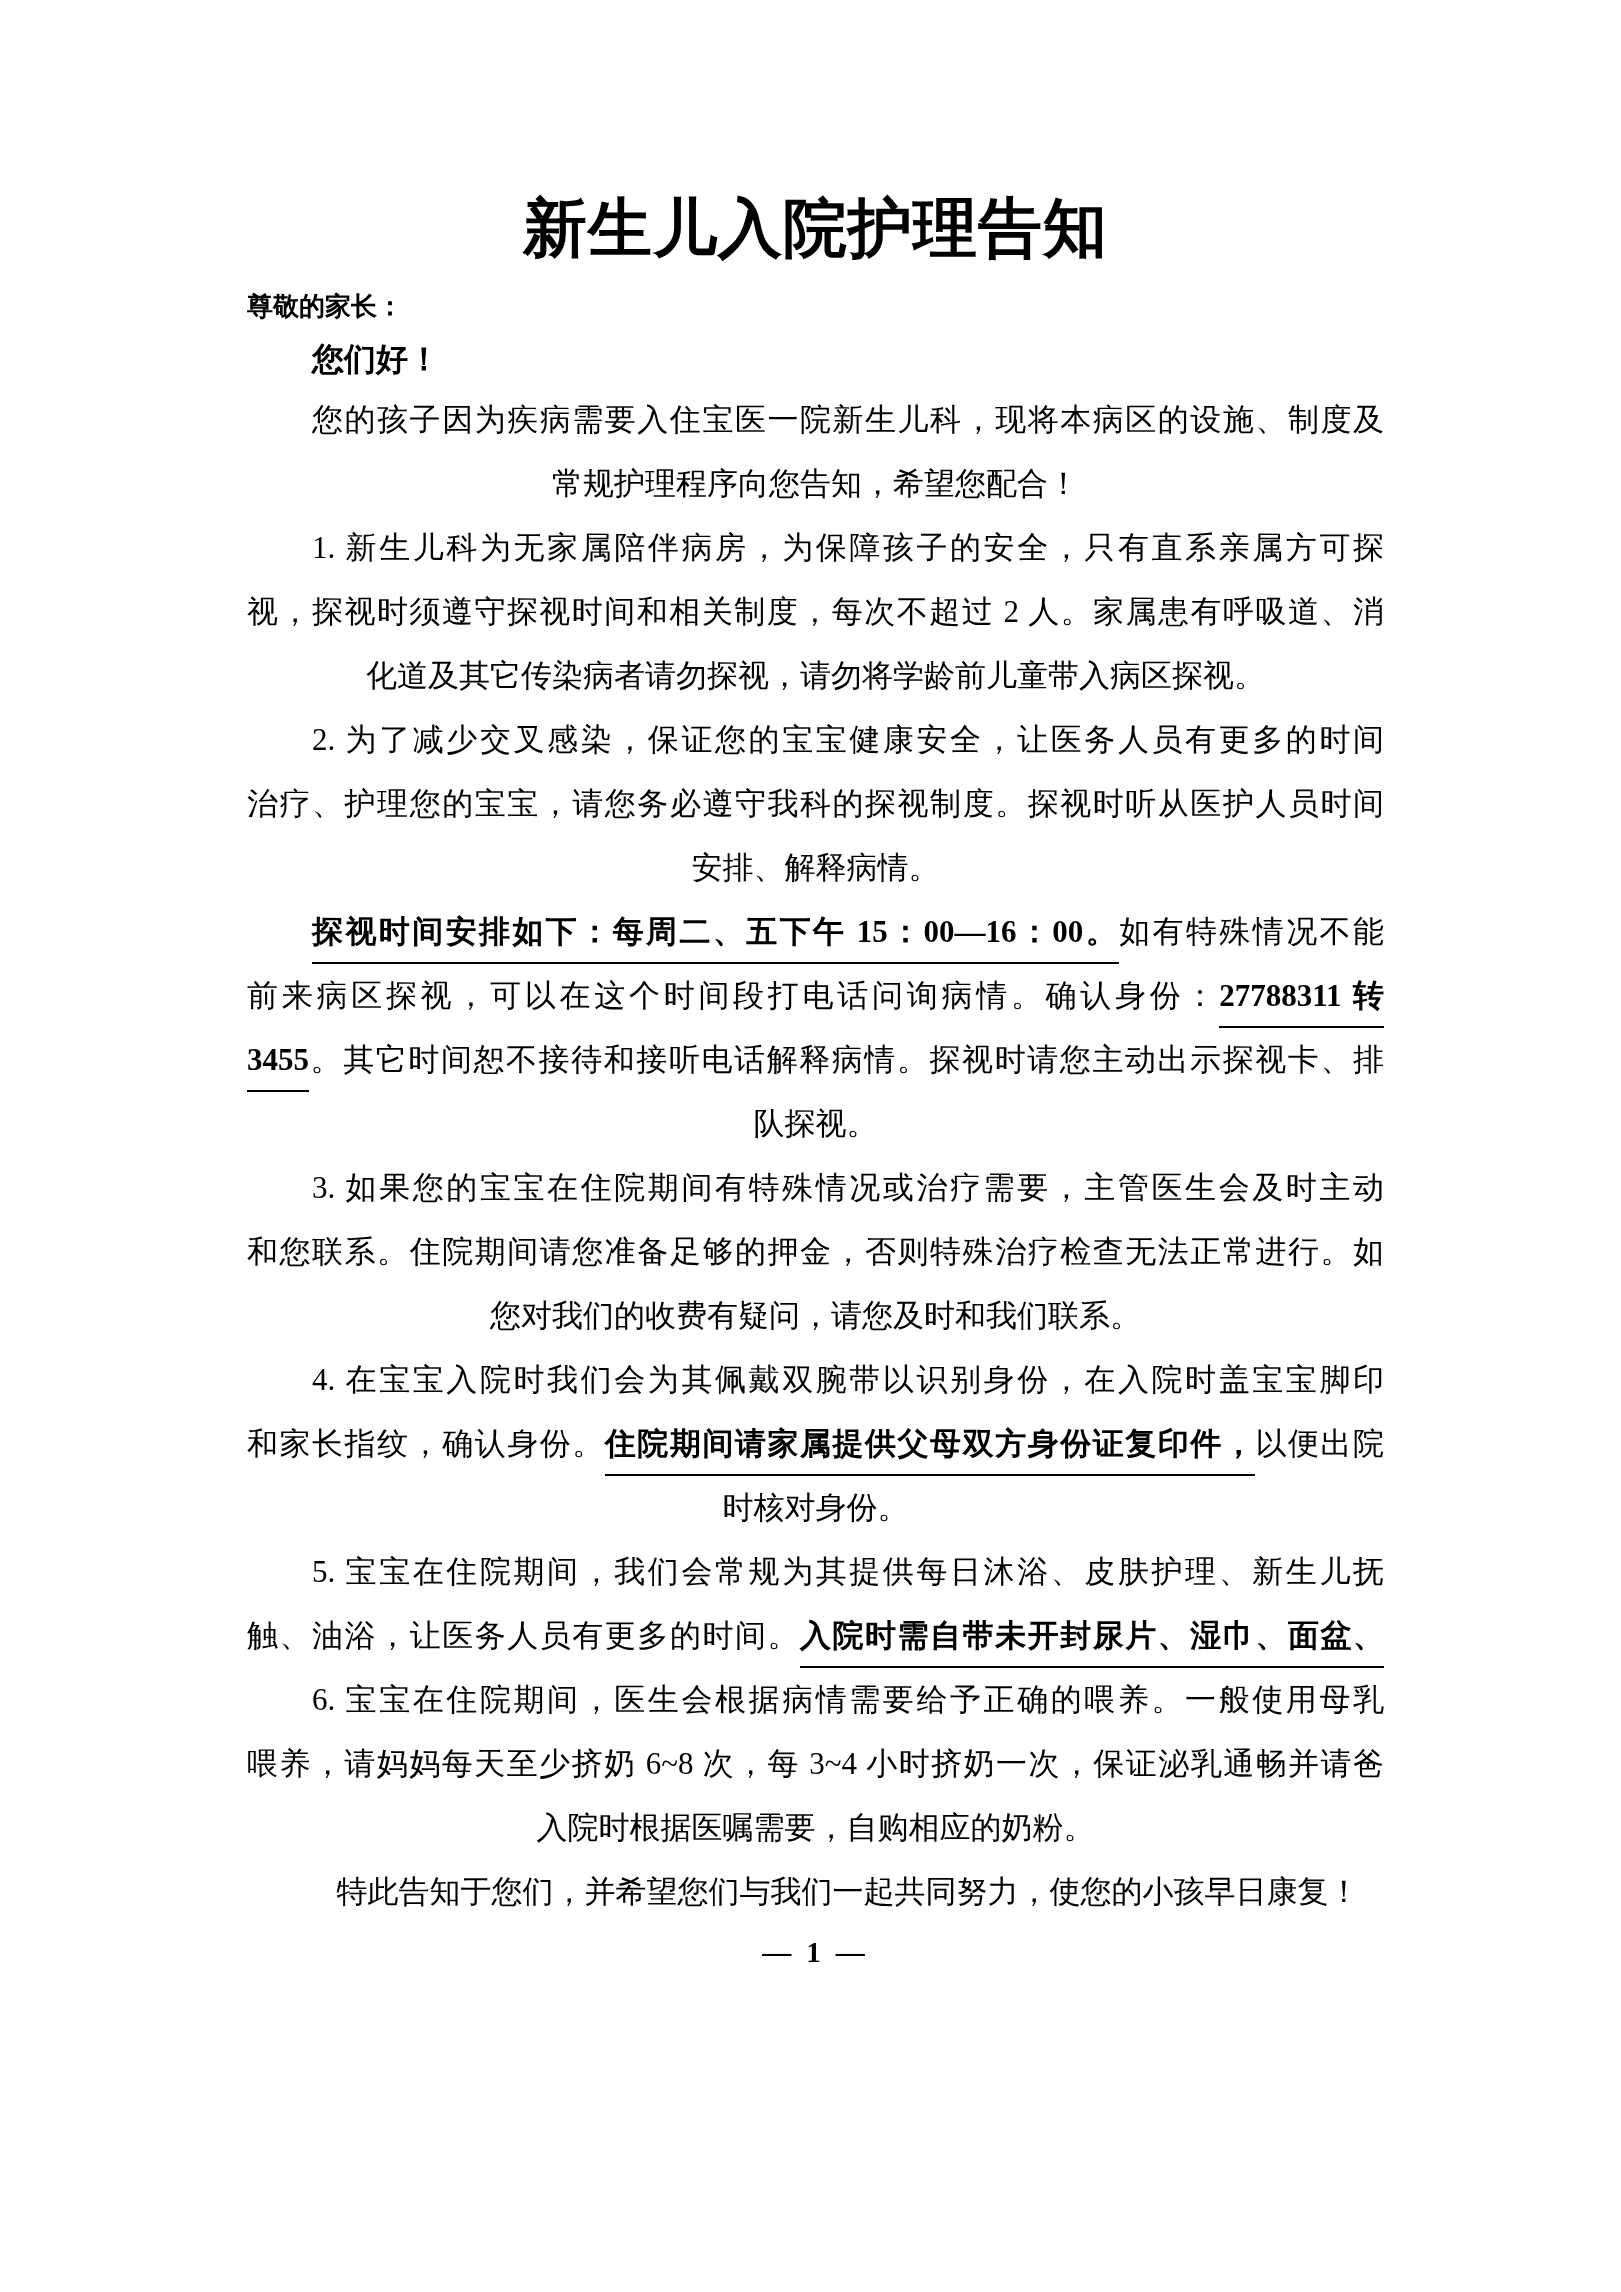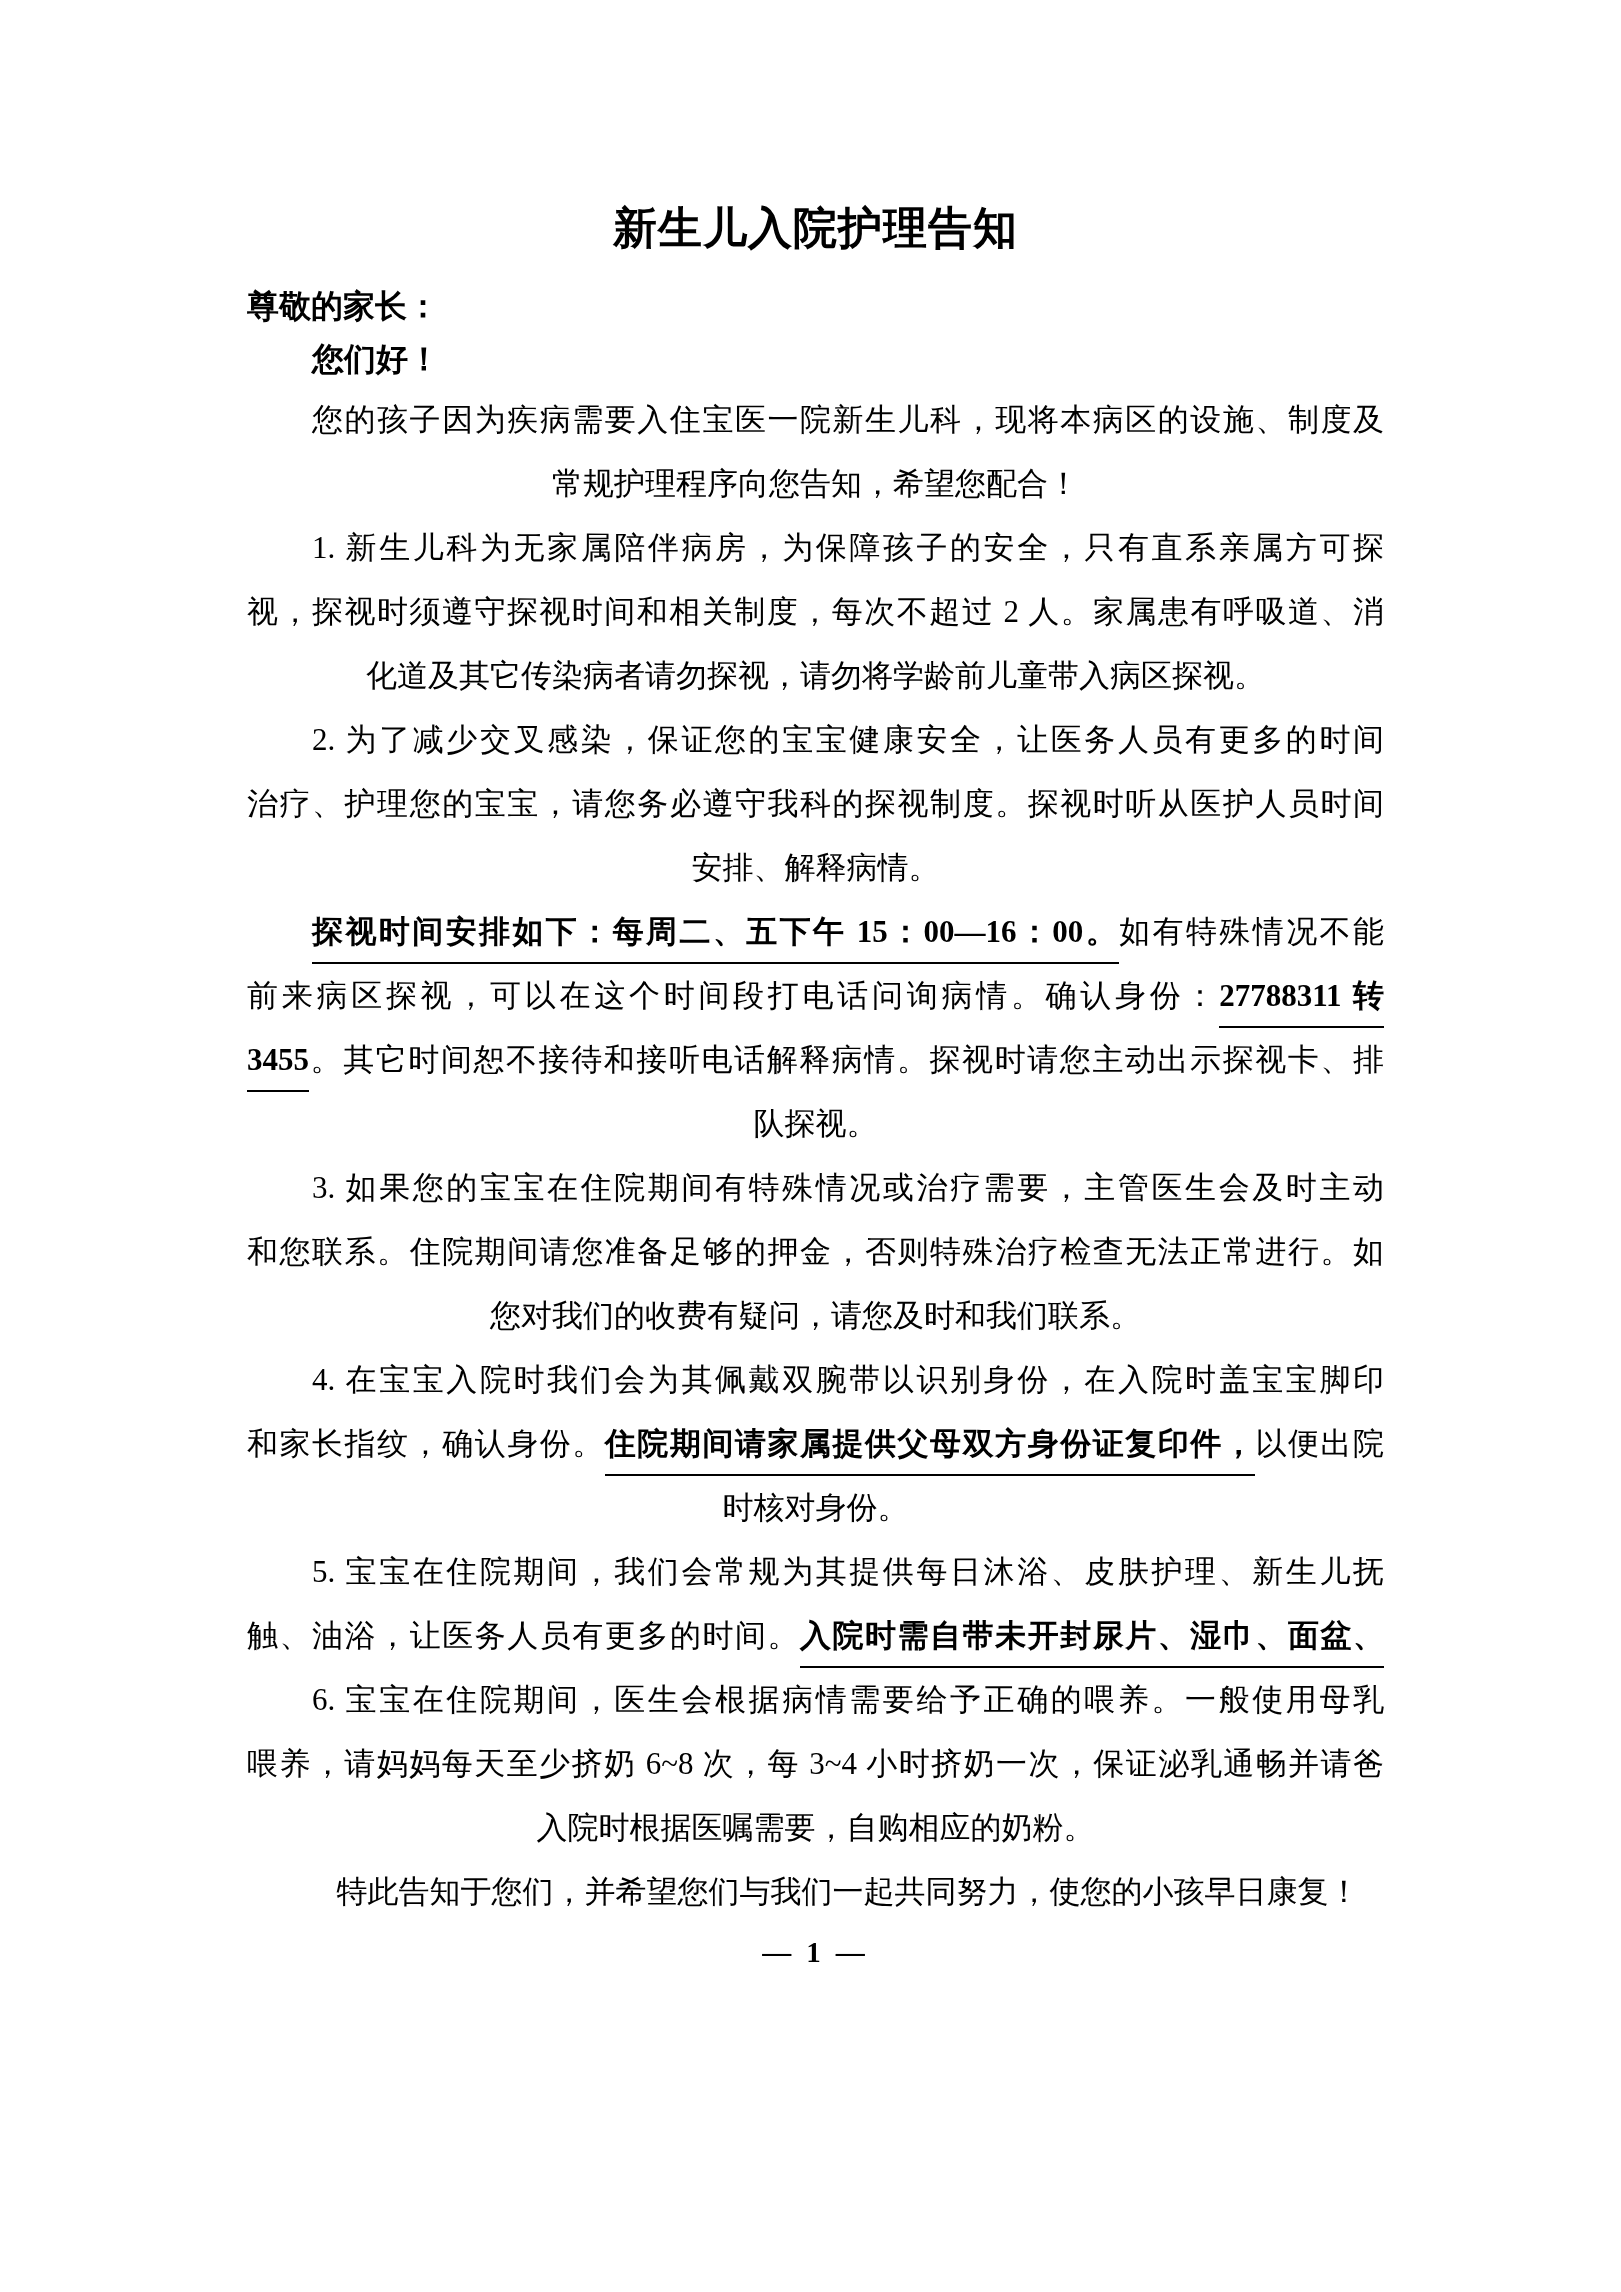--- a/index.html
+++ b/index.html
@@ -9,29 +9,29 @@
     width:1621px; height:2293px;
     margin:0 auto;
     background:#ffffff;
     color:#000000;
     font-family:"Liberation Serif","DejaVu Serif",serif;
     overflow:hidden;
   }
   .content { padding-left:247px; padding-right:237px; }
   .doc-title {
     margin-top:199px;
-    font-size:44px;
+    font-size:64px;
     line-height:59px;
     font-weight:bold;
     text-align:center;
     letter-spacing:1px;
   }
   .salutation {
     margin-top:21.6px;
-    font-size:32px;
+    font-size:26px;
     line-height:53px;
     font-weight:bold;
   }
   .greeting {
     font-size:32px;
     line-height:53px;
     font-weight:bold;
     text-indent:65px;
   }
   .body-text {

